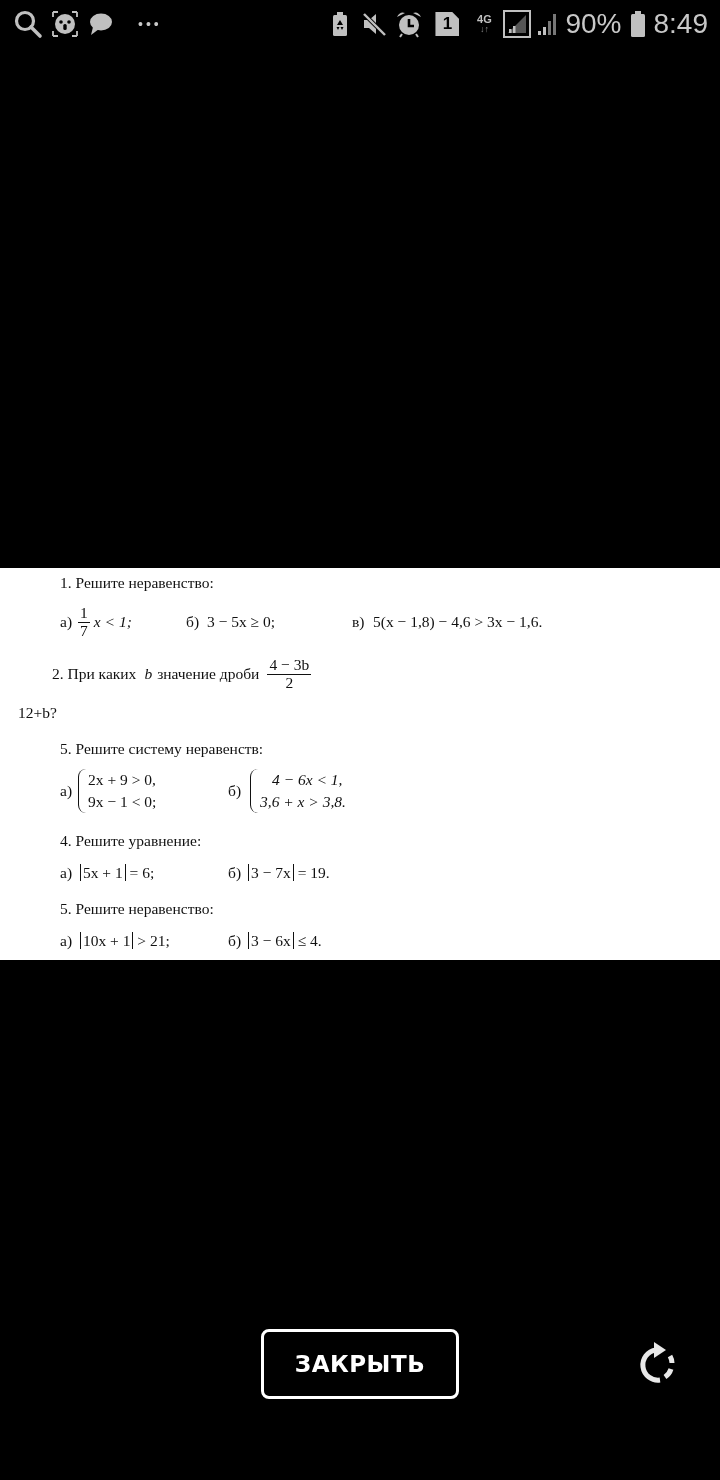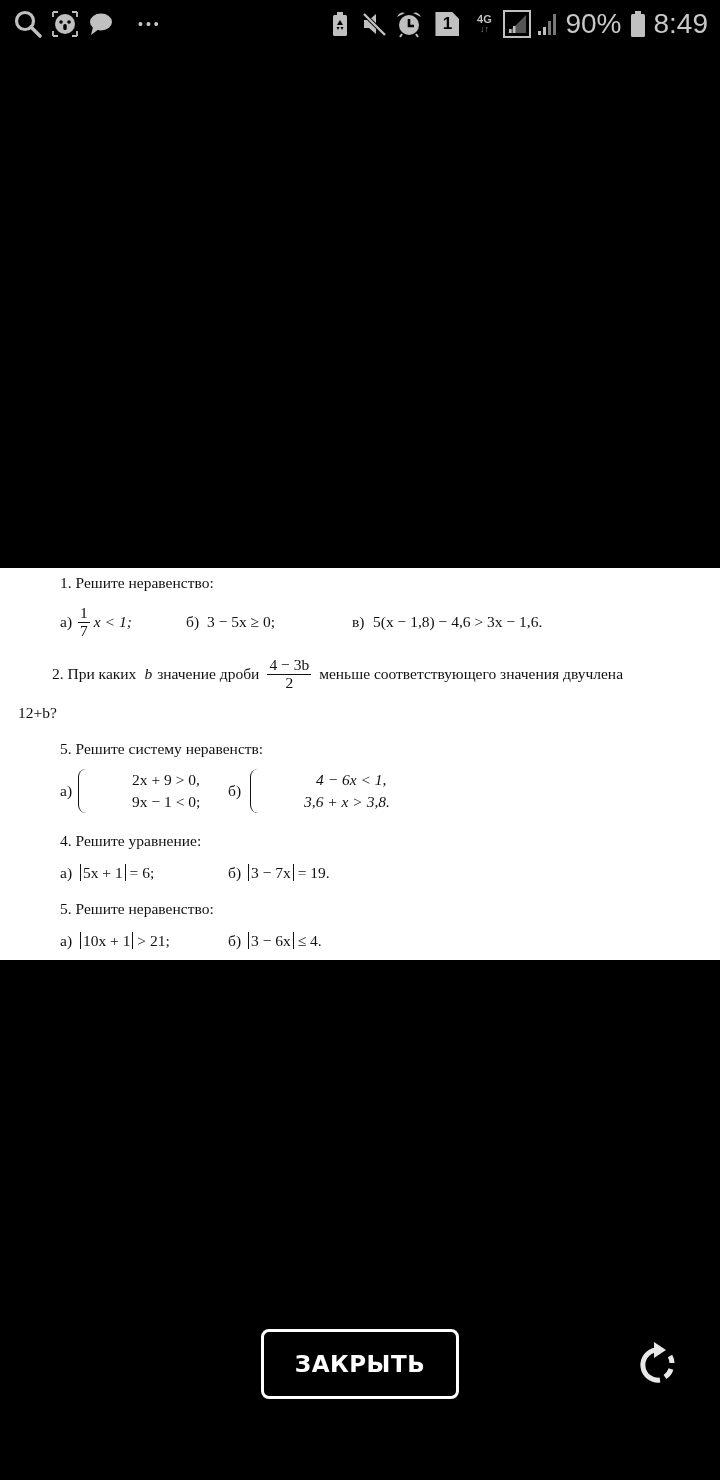--- a/index.html
+++ b/index.html
@@ -17,21 +17,21 @@
     
     .doc { position: absolute; left: 0; top: 568px; width: 720px; height: 392px; background: #fff; color: #111;
            font-family: "Liberation Serif", serif; font-size: 15.5px; }
     .doc .line { position: absolute; white-space: nowrap; }
     .it { font-style: italic; }
     .frac { display: inline-block; vertical-align: middle; text-align: center; line-height: 1.05; margin: 0 2px; }
     .frac .num { display: block; border-bottom: 1px solid #111; padding: 0 2px; }
     .frac .den { display: block; padding: 0 2px; }
     .sys { display: inline-block; vertical-align: middle; position: relative; padding-left: 10px; }
     .sys .brace { position: absolute; left: 0; top: 0; bottom: 0; width: 8px; border-left: 1.2px solid #111; border-radius: 8px 0 0 8px; }
-    .sys .row { display: block; line-height: 22px; margin-left: 44px; }
+    .sys .row { display: block; line-height: 22px; }
     .abs { border-left: 1.2px solid #111; border-right: 1.2px solid #111; padding: 0 2px; }
 
     
     .close-btn { position: absolute; left: 261px; top: 1329px; width: 198px; height: 70px; border: 3px solid #fff; border-radius: 8px;
                  background: #000; color: #fff; font-family: "DejaVu Sans", sans-serif; font-weight: bold; font-size: 23px;
                  display: flex; align-items: center; justify-content: center; letter-spacing: 0.5px; cursor: pointer; }
     .rotate-btn { position: absolute; left: 632px; top: 1338px; width: 50px; height: 50px; cursor: pointer; }
   </style>
 </head>
 <body>
@@ -136,21 +136,20 @@
   </div>
 
   <div class="line" style="left:52px;top:86px;height:40px;display:flex;align-items:center;">
     <span>2. При каких</span>
     <span class="it" style="margin:0 5px 0 8px;">b</span>
     <span>значение дроби</span>
     <span class="frac" style="margin-left:8px;">
       <span class="num">4 − 3b</span>
       <span class="den">2</span>
     </span>
-    <span style="margin-left:6px;">меньше соответствующего значения двучлена</span>
   </div>
   <div class="line" style="left:18px;top:136px;">12+b?</div>
 
   <div class="line" style="left:60px;top:172px;">5. Решите систему неравенств:</div>
   <div class="line" style="left:60px;top:198px;height:50px;display:flex;align-items:center;">
     <span>а)</span>
     <span class="sys" style="margin-left:6px;">
       <span class="brace"></span>
       <span class="row">2x + 9 &gt; 0,</span>
       <span class="row">9x − 1 &lt; 0;</span>

